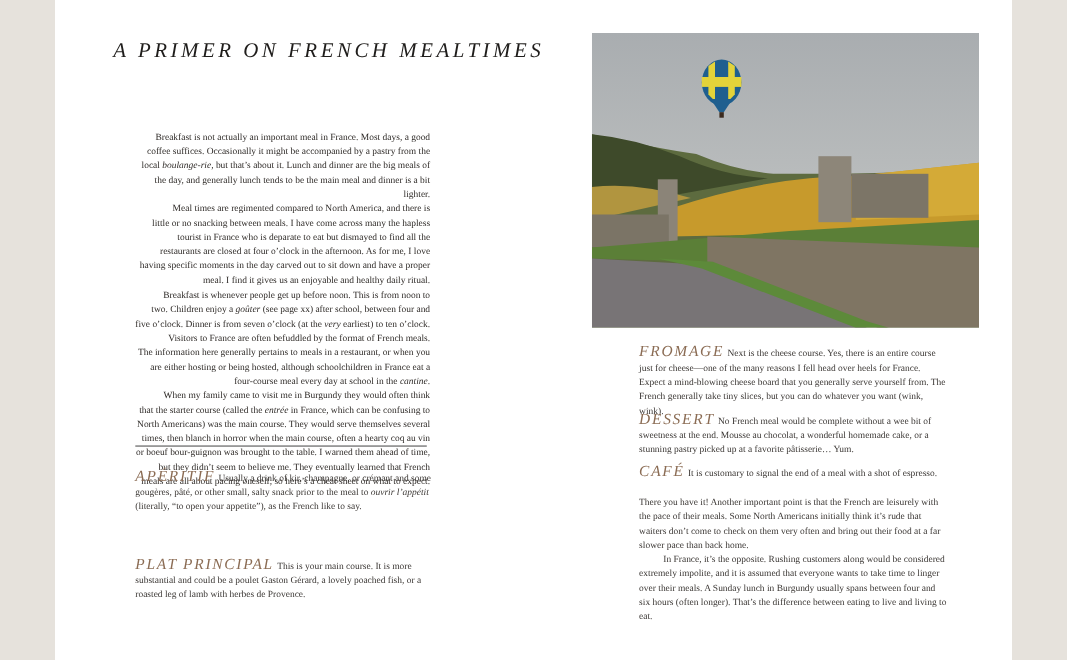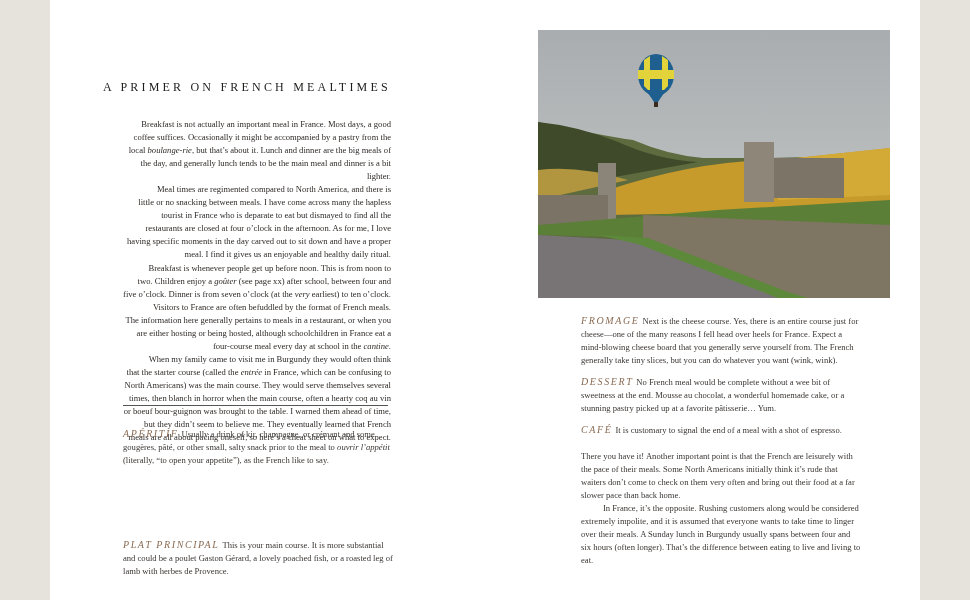--- a/index.html
+++ b/index.html
@@ -1,27 +1,27 @@
 <!DOCTYPE html>
 <html><head>
 <meta charset="utf-8">
 <style>
   html, body { margin:0; padding:0; }
   body { width:970px; height:600px; background:#e6e2dc; position:relative; overflow:hidden;
          font-family:"Liberation Serif","DejaVu Serif",serif; color:#2e2a27; }
   .page { position:absolute; left:50px; top:0; width:870px; height:600px; background:#ffffff; }
-  .title { position:absolute; left:53px; top:36px; font-size:12px; 
-           letter-spacing:3.2px; color:#1f1d1b; white-space:nowrap;margin-top:44px; }
+  .title { position:absolute; left:53px; top:36px; font-size:19px; font-style:italic;
+           letter-spacing:3.2px; color:#1f1d1b; white-space:nowrap; }
   .left-col { position:absolute; left:73px; top:118px; width:268px; font-size:8.6px; line-height:13.05px; }
   .left-col p { margin:0; text-align:right; }
   .left-col p.indent { text-indent:22px; }
   .rule { position:absolute; left:73px; top:405px; width:265px; height:0; border-top:1px solid #555; }
   .glossary { position:absolute; width:270px; font-size:8.6px; line-height:13.05px; color:#3a3633; }
   .glossary p { margin:0; }
-  .lbl { font-style:italic; letter-spacing:1.6px; color:#8b6c54; font-size:10px; margin-right:3px; }
+  .lbl { font-style:italic; letter-spacing:1.6px; color:#8b6c54; font-size:14px; margin-right:3px; }
   .photo { position:absolute; left:488px; top:30px; width:352px; height:268px; overflow:hidden; }
   .photo svg { display:block; }
   .right-text { position:absolute; left:531px; width:280px; font-size:8.6px; line-height:13.05px; color:#3a3633; }
   .right-text p { margin:0; }
   .right-text p.indent { text-indent:22px; }
   i { font-style:italic; }
 </style>
 </head>
 <body>
 
@@ -34,21 +34,21 @@
     <p class="indent"><span>Breakfast is whenever people get up before noon. This is from noon to two. Children enjoy a </span><i>goûter</i><span> (see page xx) after school, between four and five o’clock. Dinner is from seven o’clock (at the </span><i>very</i><span> earliest) to ten o’clock.</span></p>
     <p class="indent"><span>Visitors to France are often befuddled by the format of French meals. The information here generally pertains to meals in a restaurant, or when you are either hosting or being hosted, although schoolchildren in France eat a four-course meal every day at school in the </span><i>cantine</i><span>.</span></p>
     <p class="indent"><span>When my family came to visit me in Burgundy they would often think that the starter course (called the </span><i>entrée</i><span> in France, which can be confusing to North Americans) was the main course. They would serve themselves several times, then blanch in horror when the main course, often a hearty coq au vin or boeuf bour-guignon was brought to the table. I warned them ahead of time, but they didn’t seem to believe me. They eventually learned that French meals are all about pacing oneself, so here’s a cheat sheet on what to expect.</span></p>
   </div>
 
   <div class="rule"></div>
 
   <div class="glossary" style="left:73px; top:427px;">
     <p><span class="lbl">APÉRITIF</span><span>Usually a drink of kir, champagne, or crémant and some gougères, pâté, or other small, salty snack prior to the meal to </span><i>ouvrir l’appétit</i><span> (literally, “to open your appetite”), as the French like to say.</span></p>
   </div>
-  <div class="glossary" style="left:73px; top:507px;margin-top:31px;">
+  <div class="glossary" style="left:73px; top:507px;">
     <p><span class="lbl">PLAT PRINCIPAL</span><span>This is your main course. It is more substantial and could be a poulet Gaston Gérard, a lovely poached fish, or a roasted leg of lamb with herbes de Provence.</span></p>
   </div>
 
   <div class="photo">
     <svg width="352" height="268" viewBox="0 0 352 268">
       <defs>
         <linearGradient id="sky" x1="0" y1="0" x2="0" y2="1">
           <stop offset="0" stop-color="#a9adb0"></stop>
             <stop offset="1" stop-color="#c9cbc9"></stop>
         </linearGradient>

